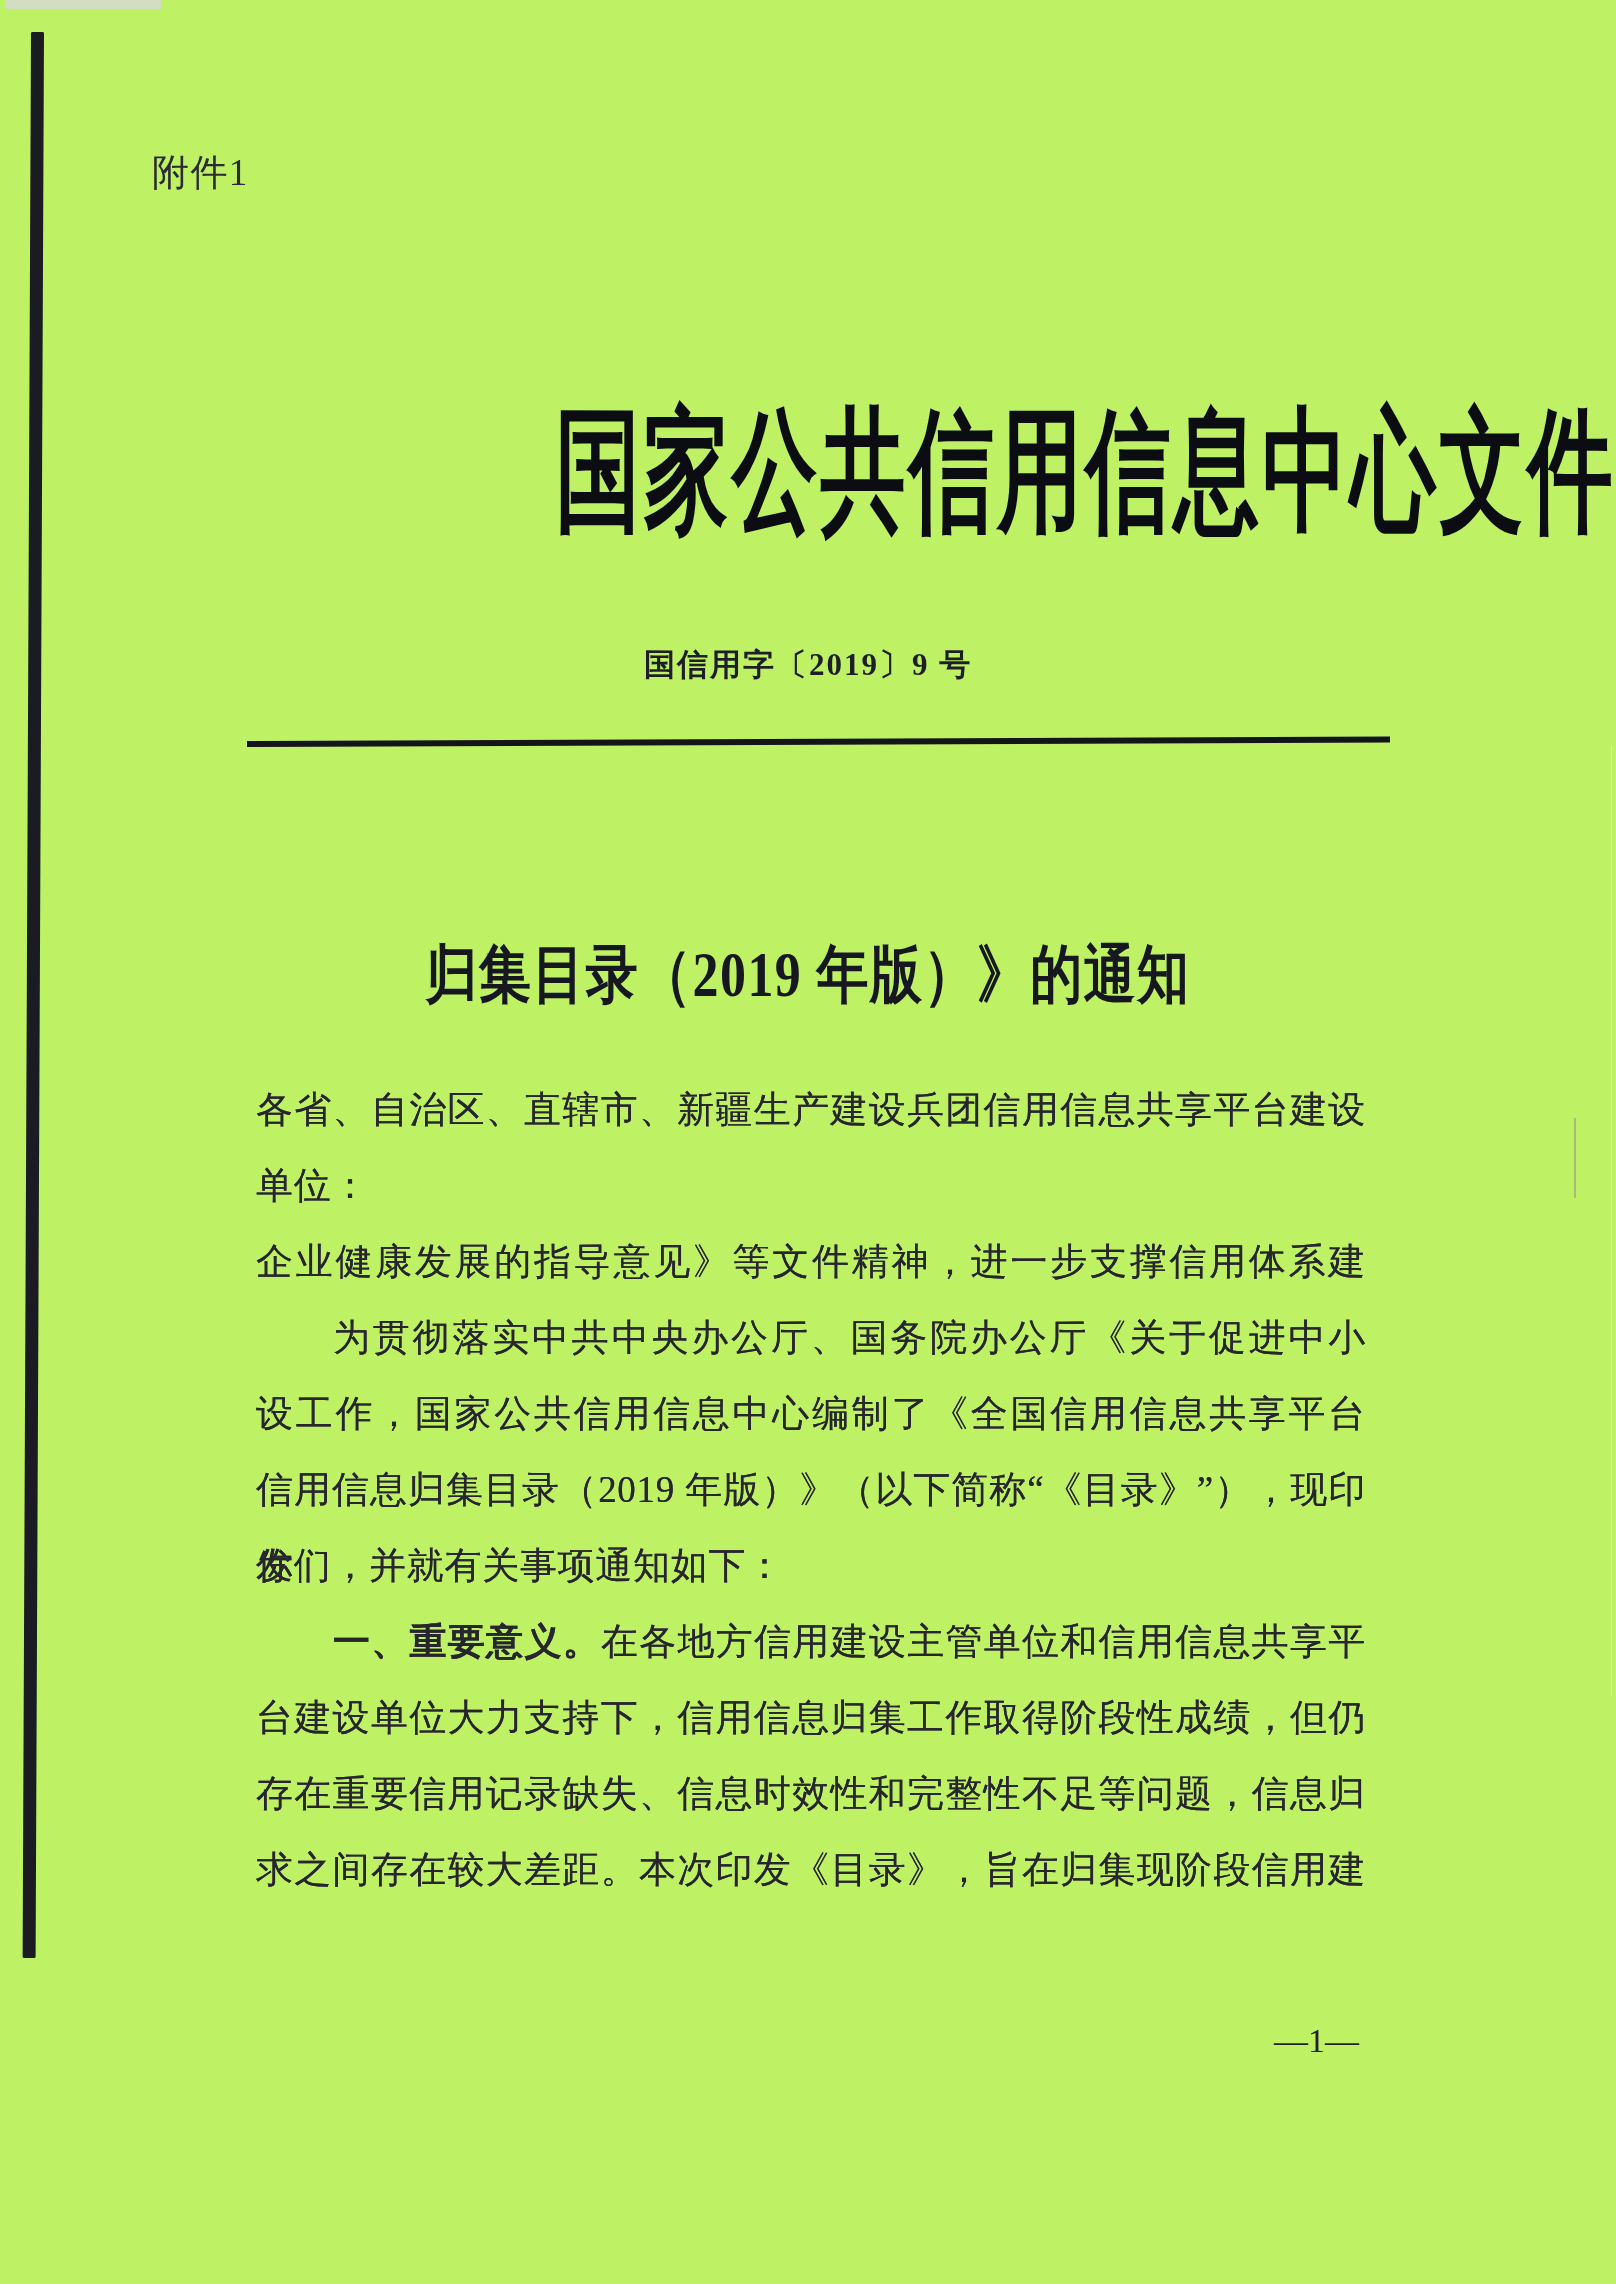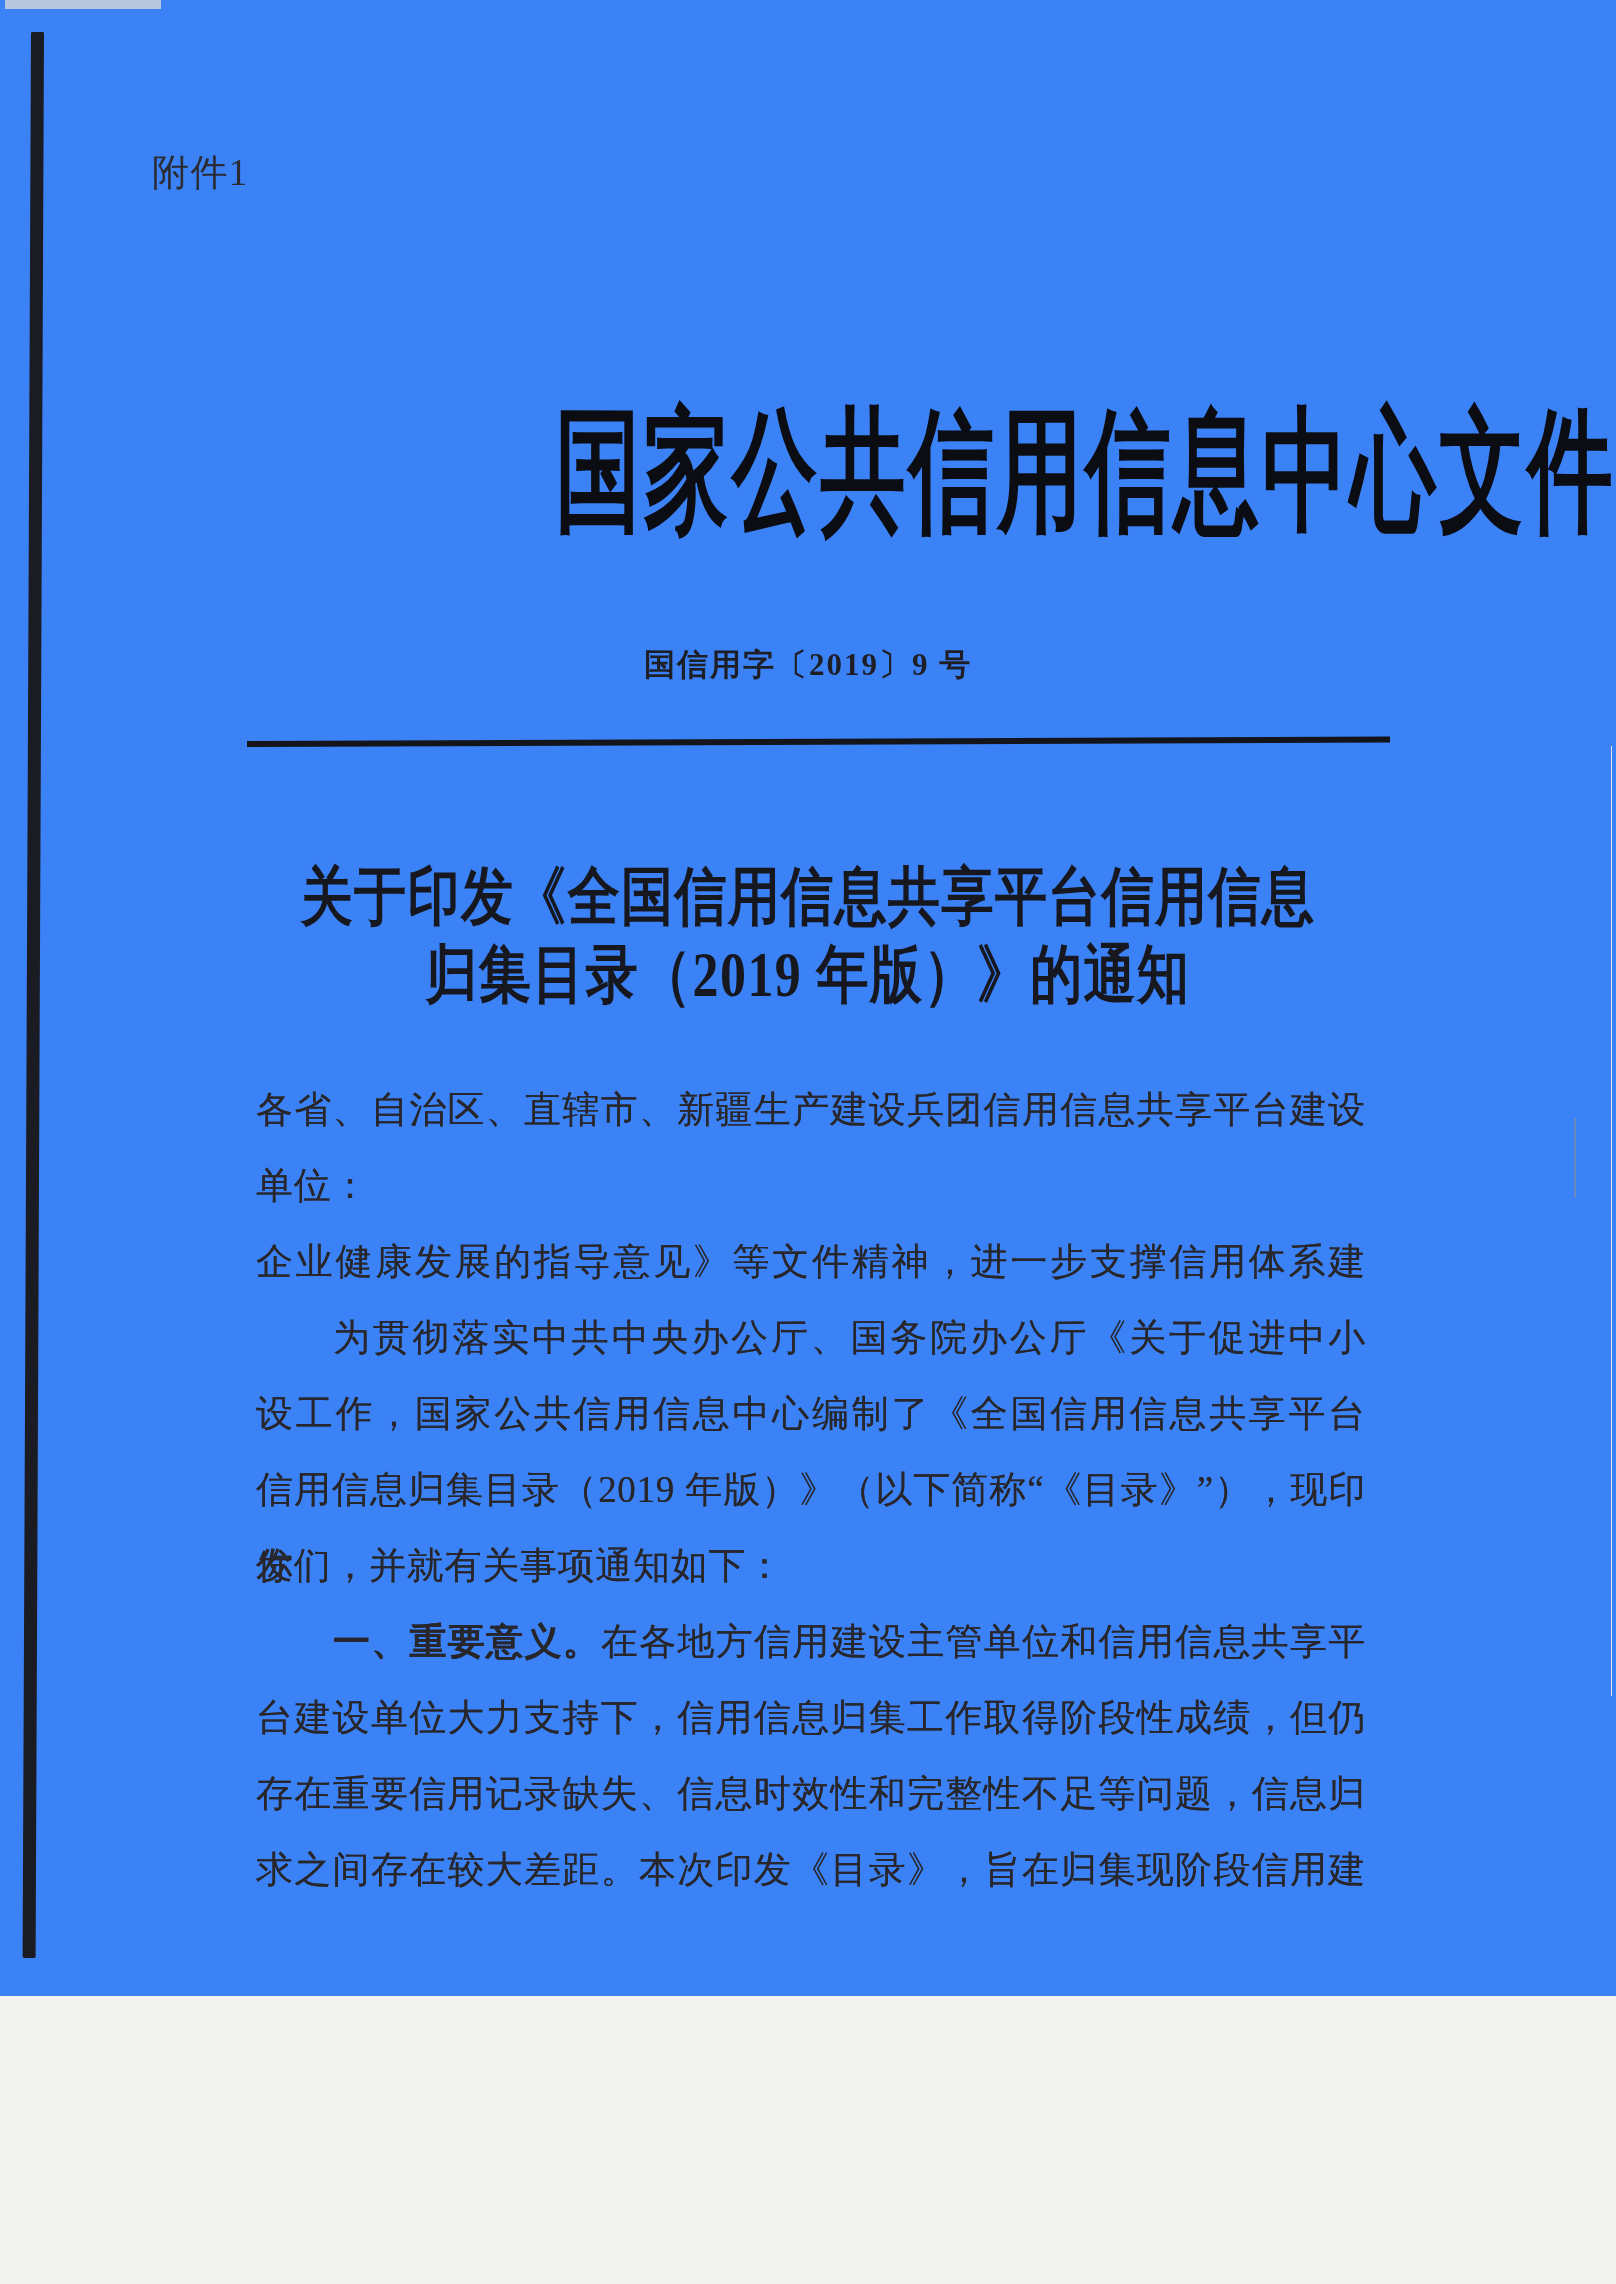--- a/index.html
+++ b/index.html
@@ -1,19 +1,19 @@
 <!DOCTYPE html>
 <html style="font-size:11px"><head>
 <meta charset="utf-8">
 <style>
   html,body{margin:0;padding:0;background:#f2f2f0;}
   .page{
     position:relative;
-    width:1616px;height:1996px;
-    background:#3b82f6;
+    width:1616px;height:2284px;
+    background:#bef264;
     overflow:hidden;
     font-family:"Liberation Serif","DejaVu Serif",serif;
     color:#26262c;
     text-decoration:underline;
   }
   
   .left-bar{
     position:absolute;left:30.5px;top:32px;width:13px;height:1926px;
     background:#1b1b23;
     transform:rotate(0.25deg);transform-origin:top left;
@@ -106,23 +106,20 @@
   <div class="attachment">附件1</div>
 
   <div class="org-title-wrap">
     <span class="org-title">国家公共信用信息中心文件</span>
   </div>
 
   <div class="doc-number">国信用字〔2019〕9 号</div>
 
   <div class="title-divider"></div>
 
-  <div class="notice-line notice-line1">
-    <span>关于印发《全国信用信息共享平台信用信息</span>
-  </div>
   <div class="notice-line notice-line2">
     <span>归集目录（2019 年版）》的通知</span>
   </div>
 
   <div class="body-text">
     <div class="body-line justify">各省、自治区、直辖市、新疆生产建设兵团信用信息共享平台建设</div>
     <div class="body-line">单位：</div>
     <div class="body-line justify">企业健康发展的指导意见》等文件精神，进一步支撑信用体系建</div>
     <div class="body-line justify indent">为贯彻落实中共中央办公厅、国务院办公厅《关于促进中小</div>
     <div class="body-line justify">设工作，国家公共信用信息中心编制了《全国信用信息共享平台</div>

